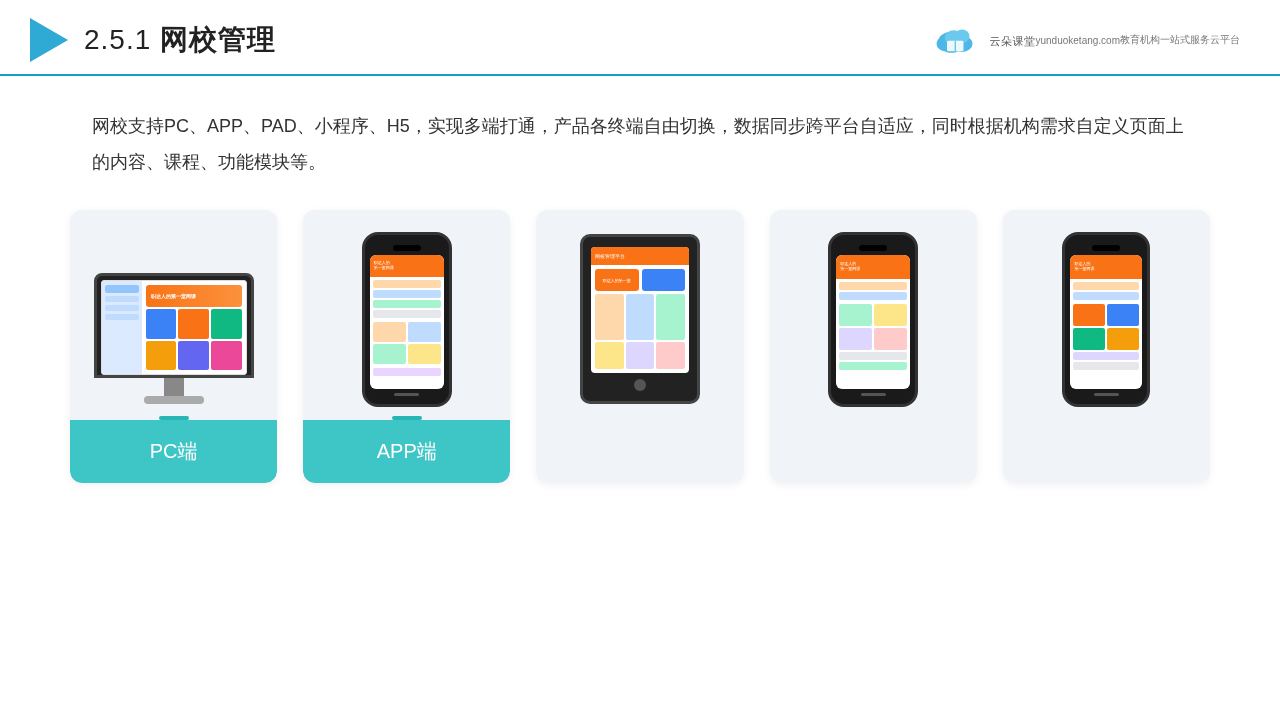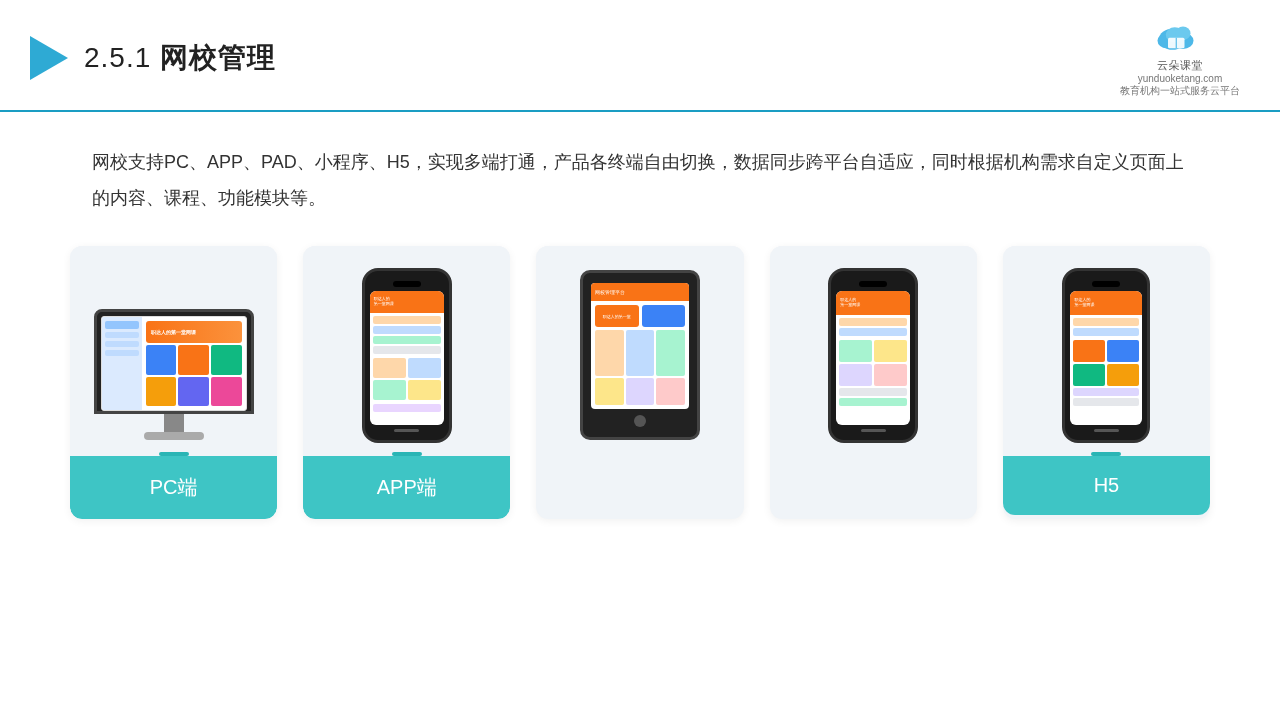--- a/index.html
+++ b/index.html
@@ -33,21 +33,21 @@
       border-color: transparent transparent transparent #2eaad4;
     }
     .header-title {
       font-size: 28px;
       font-weight: bold;
       color: #222;
       letter-spacing: 1px;
     }
     .logo-area {
       display: flex;
-      flex-direction: column;
+      flex-direction: row;
       align-items: center;
     }
     .logo-icon {
       width: 60px;
       height: 38px;
     }
     .logo-text {
       font-size: 11px;
       color: #555;
       letter-spacing: 0.5px;
@@ -461,16 +461,15 @@
               <div style="height:22px;background:#10b981;border-radius:2px;"></div>
               <div style="height:22px;background:#f59e0b;border-radius:2px;"></div>
             </div>
             <div class="phone-row" style="background:#ddd6fe;"></div>
             <div class="phone-row"></div>
           </div>
         </div>
         <div class="phone-bottom-bar"></div>
       </div>
     </div>
-    <div class="card-label">H5</div>
   </div>
 
 </div>
 
 </body></html>

